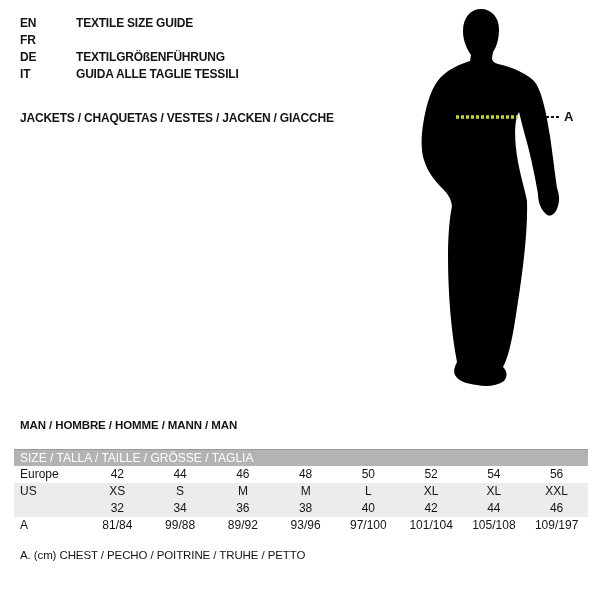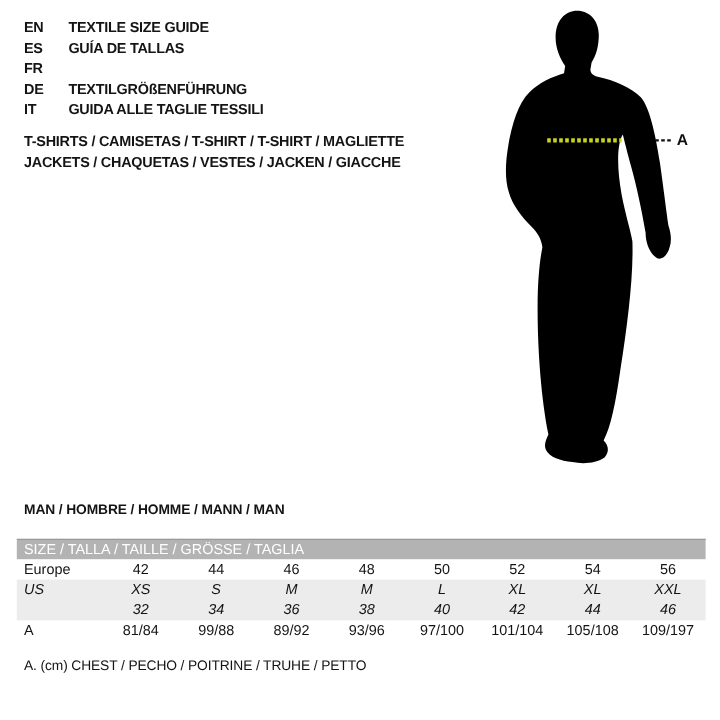--- a/index.html
+++ b/index.html
@@ -14,21 +14,21 @@
   html,body{margin:0;padding:0;}
   body{
     width:600px;height:600px;position:relative;background:#ffffff;
     font-family:"Liberation Sans", sans-serif;color:var(--text);
     overflow:hidden;
   }
   .abs{position:absolute;}
 
   
   .lang-block{left:20px;top:15px;}
-  .lang-row{display:grid;grid-template-columns:37px auto;height:17px;line-height:17px;}
+  .lang-row{display:grid;grid-template-columns:37px auto;height:17px;line-height:17px;gap:19px;}
   .lang-row span{font-weight:bold;font-size:12px;letter-spacing:-0.2px;white-space:nowrap;}
 
   
   .categories{left:20px;top:110px;}
   .categories div{font-weight:bold;font-size:12px;letter-spacing:-0.2px;height:17px;line-height:17px;white-space:nowrap;}
 
   
   .figure-wrap{left:390px;top:0;width:210px;height:400px;}
   .figure-wrap svg{display:block;}
   .fig-label{font-weight:bold;font-size:13px;fill:#111;}
@@ -38,51 +38,46 @@
   .footnote{left:20px;top:549px;font-weight:normal;font-size:11.5px;letter-spacing:-0.1px;white-space:nowrap;}
 
   
   .size-table{left:14px;top:449px;width:574px;font-size:12px;}
   .size-table .thead{
     height:17px;line-height:17px;background:var(--header-bg);
     border-top:1px solid var(--header-top);box-sizing:border-box;
     color:var(--header-text);padding-left:6px;white-space:nowrap;
   }
   .trow{display:grid;grid-template-columns:72px repeat(8,1fr);height:17px;line-height:17px;}
-  .trow.shaded{background:var(--shaded-row);font-style:italic;}
+  .trow.shaded{background:var(--shaded-row);}
   .trow .lbl{text-align:left;padding-left:6px;}
   .trow .cell{text-align:center;}
 </style>
 </head>
 <body>
 
 <div class="abs lang-block">
   <div class="lang-row">
     <span>EN</span>
     <span>TEXTILE SIZE GUIDE</span>
-  </div>
-  <div class="lang-row">
-    <span>ES</span>
-    <span>GUÍA DE TALLAS</span>
   </div>
   <div class="lang-row">
     <span>FR</span>
   </div>
   <div class="lang-row">
     <span>DE</span>
     <span>TEXTILGRÖßENFÜHRUNG</span>
   </div>
   <div class="lang-row">
     <span>IT</span>
     <span>GUIDA ALLE TAGLIE TESSILI</span>
   </div>
 </div>
 
 <div class="abs categories">
-  <div>T-SHIRTS / CAMISETAS / T-SHIRT / T-SHIRT / MAGLIETTE</div>
   <div>JACKETS / CHAQUETAS / VESTES / JACKEN / GIACCHE</div>
 </div>
 
 <div class="abs figure-wrap">
   <svg width="210" height="400" viewBox="0 0 210 400" xmlns="http://www.w3.org/2000/svg">
     <path fill="#000000" d="
       M 91,9
       C 101,9 109,17 109,29
       C 109,38 107,46 103,52
       L 102,58

